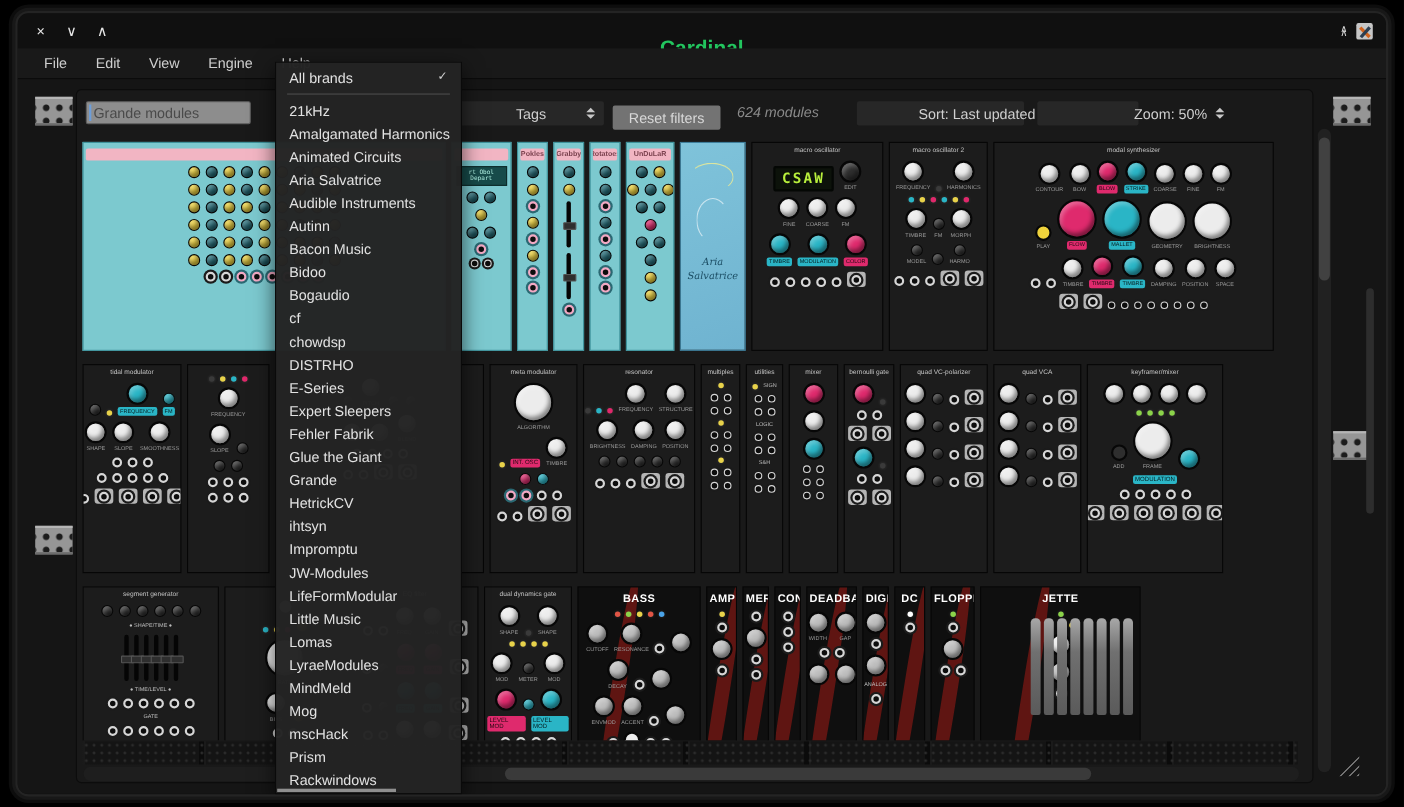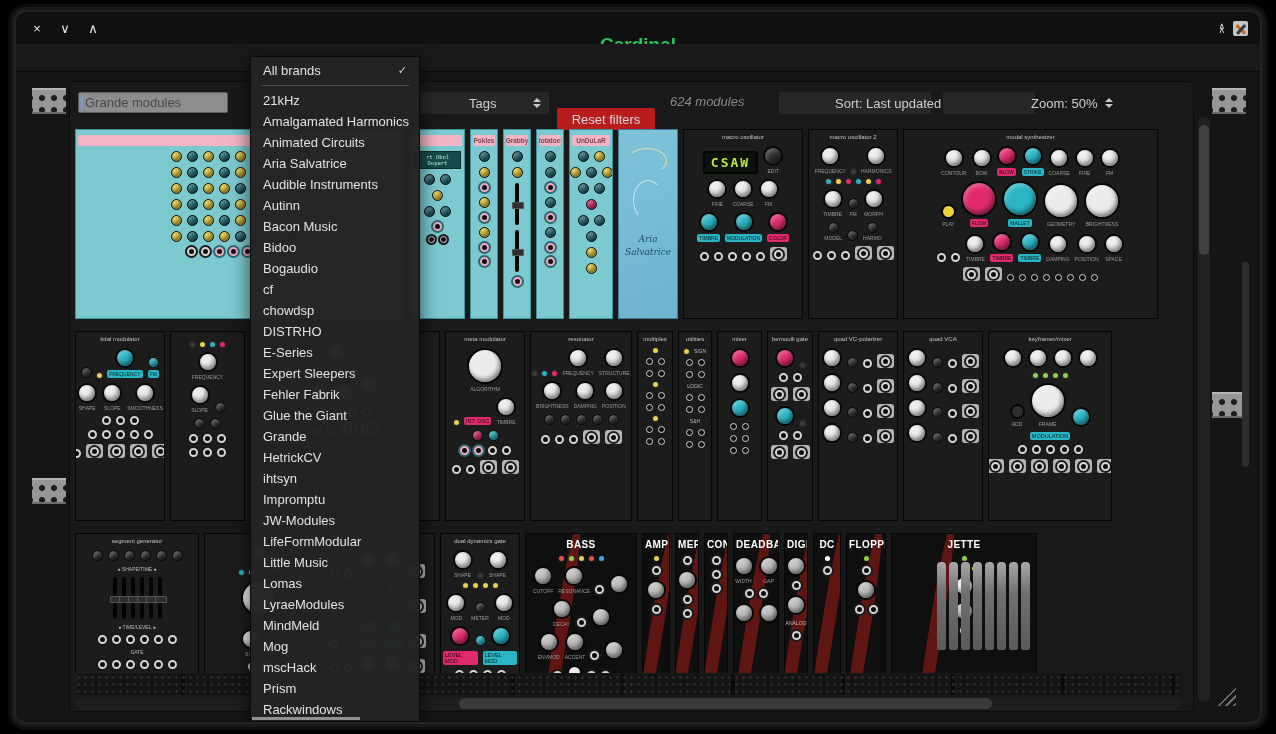--- a/index.html
+++ b/index.html
@@ -34,21 +34,21 @@
   .search { position:absolute; left:8px; top:0; width:150px; height:21px; background:#8d8d8d; border:1px solid #5f5f5f; border-radius:2px;
     color:#4a4a4a; font-size:13px; padding-left:6px; line-height:19px; }
   .caret { position:absolute; left:2px; top:2px; width:2px; height:15px; background:#6d9ed9; }
   .sel { position:absolute; top:0; height:22px; background:#272727; border-radius:2px; color:#cfcfcf; font-size:13px;
     display:flex; align-items:center; padding:0 8px; }
   .sel .lbl { flex:1; white-space:nowrap;margin-left:48px; }
   .spin { display:flex; flex-direction:column; gap:2px; margin-left:8px; }
   .spin i { width:0; height:0; border-left:4px solid transparent; border-right:4px solid transparent; }
   .spin i.up { border-bottom:4px solid #c8c8c8; }
   .spin i.dn { border-top:4px solid #c8c8c8; }
-  .btn { position:absolute; top:16px; height:22px; background:#b91c1c; border-radius:2px; color:#d8d8d8; font-size:13px;
+  .btn { position:absolute; top:4px; height:22px; background:#737373; border-radius:2px; color:#d8d8d8; font-size:13px;
     display:flex; align-items:center; justify-content:center; }
   .count { position:absolute; top:2px; color:#8a8a8a; font-size:13px;font-style:italic; }
   
   .mrow { position:absolute; left:5px; display:flex; gap:5px; align-items:flex-start; }
   .m { position:relative; flex:none; height:190px; background:#1c1c1c; border:1px solid #060606; overflow:hidden; }
   .m-aria { background:#7cc9cf; border-color:#3f939c; }
   .m-art { background:linear-gradient(160deg,#7fc3da,#6fb3d0); border-color:#3f7f9c; }
   .m-autinn { background:#0f0f0f; }
   .m-autinn::before { content:""; position:absolute; left:26%; top:-12px; width:13px; height:115%;
     background:#5f1512; border-radius:45%; transform:rotate(9deg); }
@@ -127,20 +127,27 @@
           <span>∧</span>
       </span>
       <span class="logo">
           <i></i>
           <b></b>
         </span>
     </div>
   </div>
 
   <div class="menubar">
+    <div class="menu-items" id="menu-items">
+        <div class="menu-item">File</div>
+        <div class="menu-item">Edit</div>
+        <div class="menu-item">View</div>
+        <div class="menu-item">Engine</div>
+        <div class="menu-item">Help</div>
+      </div>
   </div>
 
   <div class="main">
     <div class="rail" style="left:16px; top:16px; width:34px;"></div>
     <div class="rail" style="left:16px; top:406px; width:34px;"></div>
     <div class="rail" style="left:1196px; top:16px; width:34px;"></div>
     <div class="rail" style="left:1196px; top:320px; width:34px;"></div>
 
     <div class="overlay">
       <div class="toolbar">

